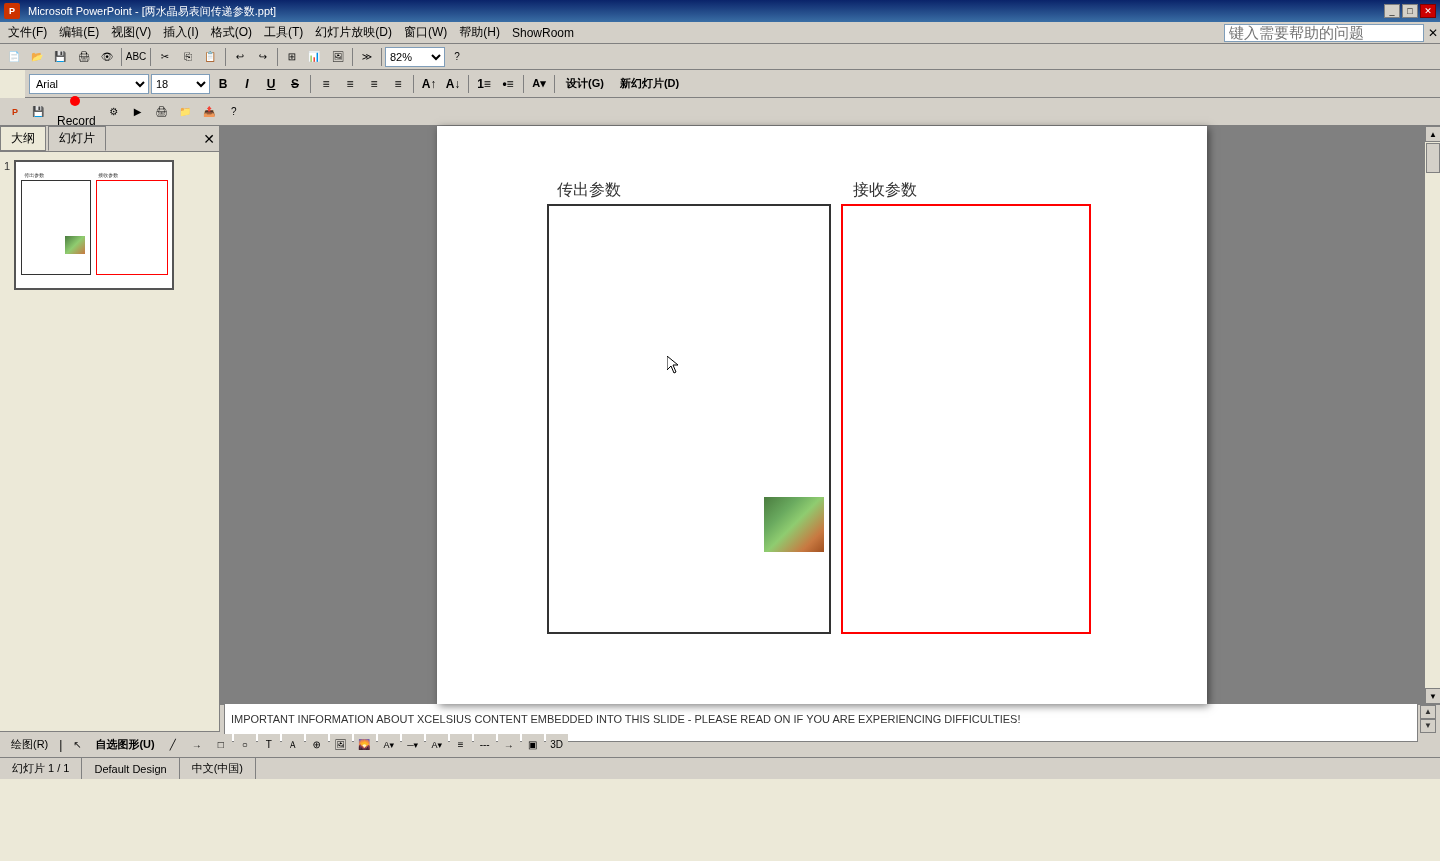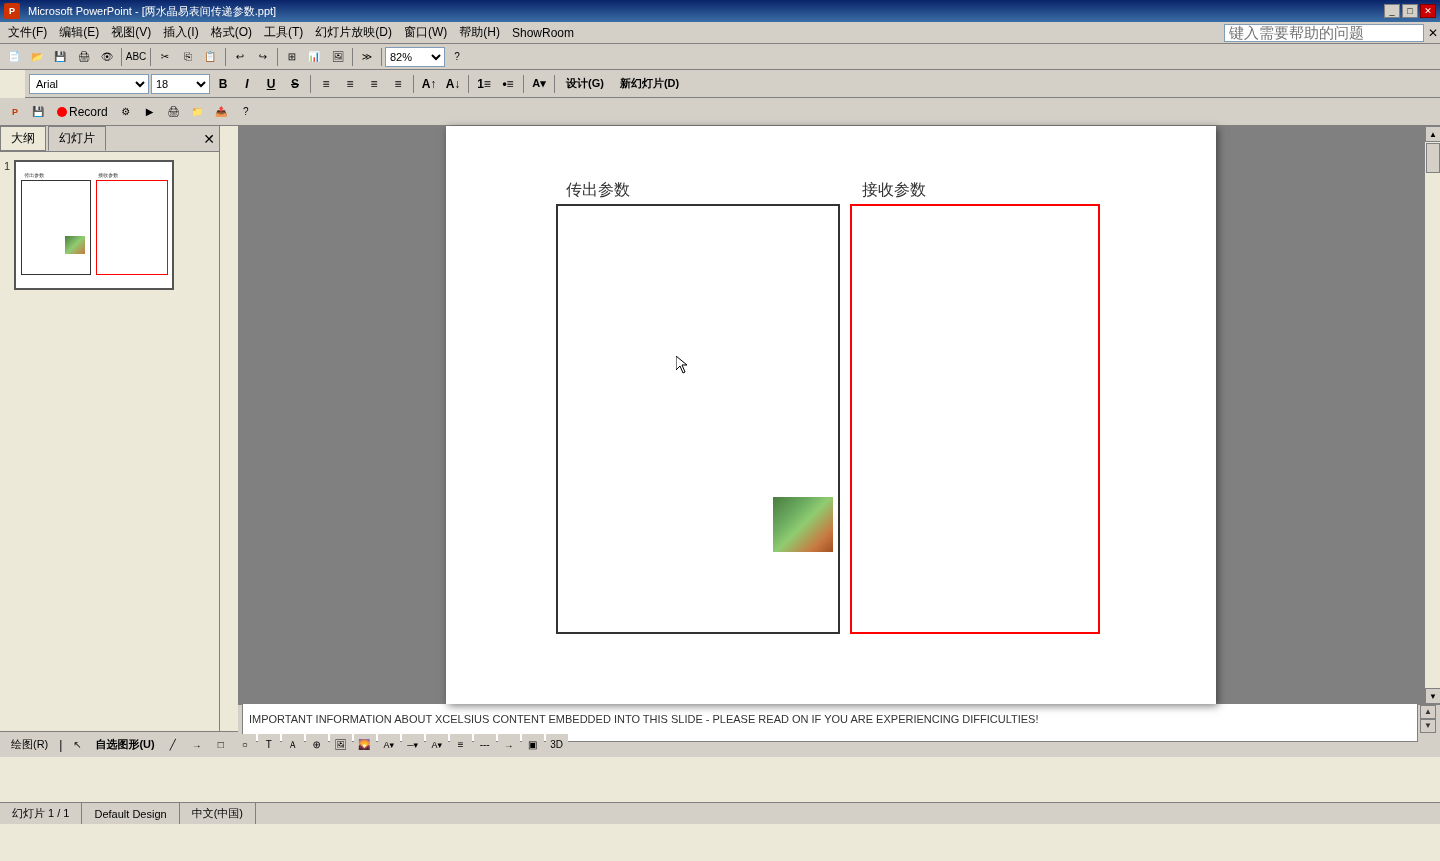--- a/index.html
+++ b/index.html
@@ -84,21 +84,20 @@
       align-items: center;
       padding: 1px 4px;
       border-bottom: 1px solid #808080;
       gap: 2px;
     }
 
     
     #main-area {
       display: flex;
       height: calc(861px - 22px - 22px - 26px - 28px - 28px - 26px - 22px - 22px);
-      gap: 18px;
     }
 
     
     #left-panel {
       width: 220px;
       background: #d4d0c8;
       border-right: 1px solid #808080;
       display: flex;
       flex-direction: column;
     }
@@ -356,21 +355,21 @@
   <div class="tb-separator"></div>
   <button class="fmt-btn" style="font-size:11px;">A▾</button>
   <div class="tb-separator"></div>
   <button class="fmt-btn" style="width:auto; padding:0 6px; font-size:11px;">设计(G)</button>
   <button class="fmt-btn" style="width:auto; padding:0 6px; font-size:11px;">新幻灯片(D)</button>
 </div>
 
 <div id="custom-toolbar">
   <button class="tb-btn" style="font-size:9px; color:#cc3300; font-weight:bold;">P</button>
   <button class="tb-btn">💾</button>
-  <span style="display:flex;align-items:center;gap:0;cursor:pointer;padding:2px 4px;border:1px solid transparent;">
+  <span style="display:flex;align-items:center;gap:8px;cursor:pointer;padding:2px 4px;border:1px solid transparent;flex-direction:column;">
     <span class="record-icon"></span>
     <span>Record</span>
   </span>
   <button class="tb-btn">⚙</button>
   <button class="tb-btn">▶</button>
   <button class="tb-btn">🖨</button>
   <button class="tb-btn">📁</button>
   <button class="tb-btn">📤</button>
   <button class="tb-btn">?</button>
 </div>
@@ -468,18 +467,18 @@
   <button class="tb-btn" style="font-size:9px;">A▾</button>
   <button class="tb-btn" style="font-size:9px;">─▾</button>
   <button class="tb-btn" style="font-size:9px;">A▾</button>
   <button class="tb-btn">≡</button>
   <button class="tb-btn">---</button>
   <button class="tb-btn">→</button>
   <button class="tb-btn">▣</button>
   <button class="tb-btn">3D</button>
 </div>
 
-<div id="status-bar" style="background:#d4d0c8; height:22px; display:flex; align-items:center; border-top:1px solid #808080; font-size:11px;margin-top:45px;">
+<div id="status-bar" style="background:#d4d0c8; height:22px; display:flex; align-items:center; border-top:1px solid #808080; font-size:11px;">
   <div class="status-section">幻灯片 1 / 1</div>
   <div class="status-section">Default Design</div>
   <div class="status-section">中文(中国)</div>
   <div style="flex:1;"></div>
 </div>
 
 </body></html>

